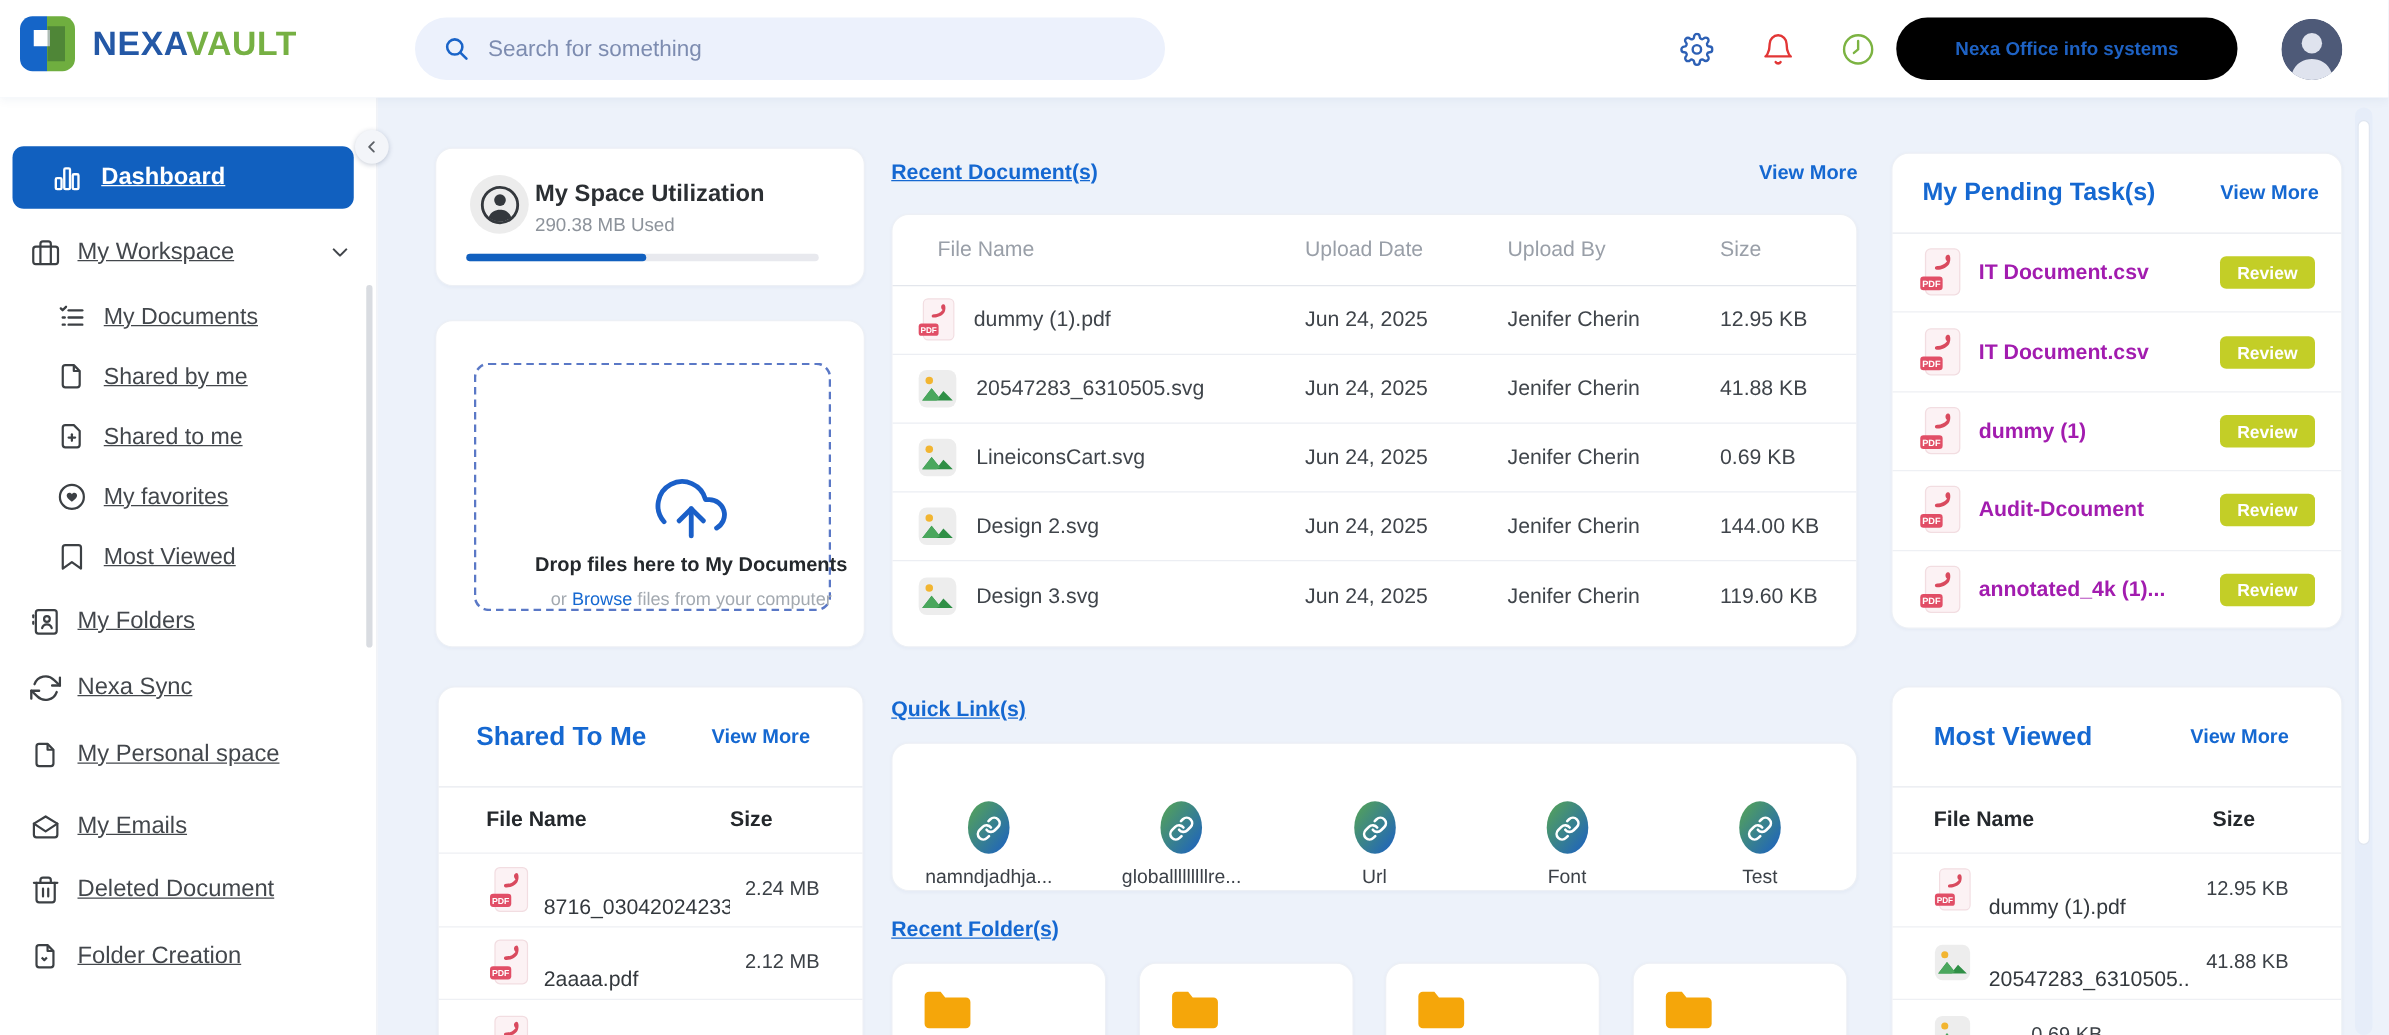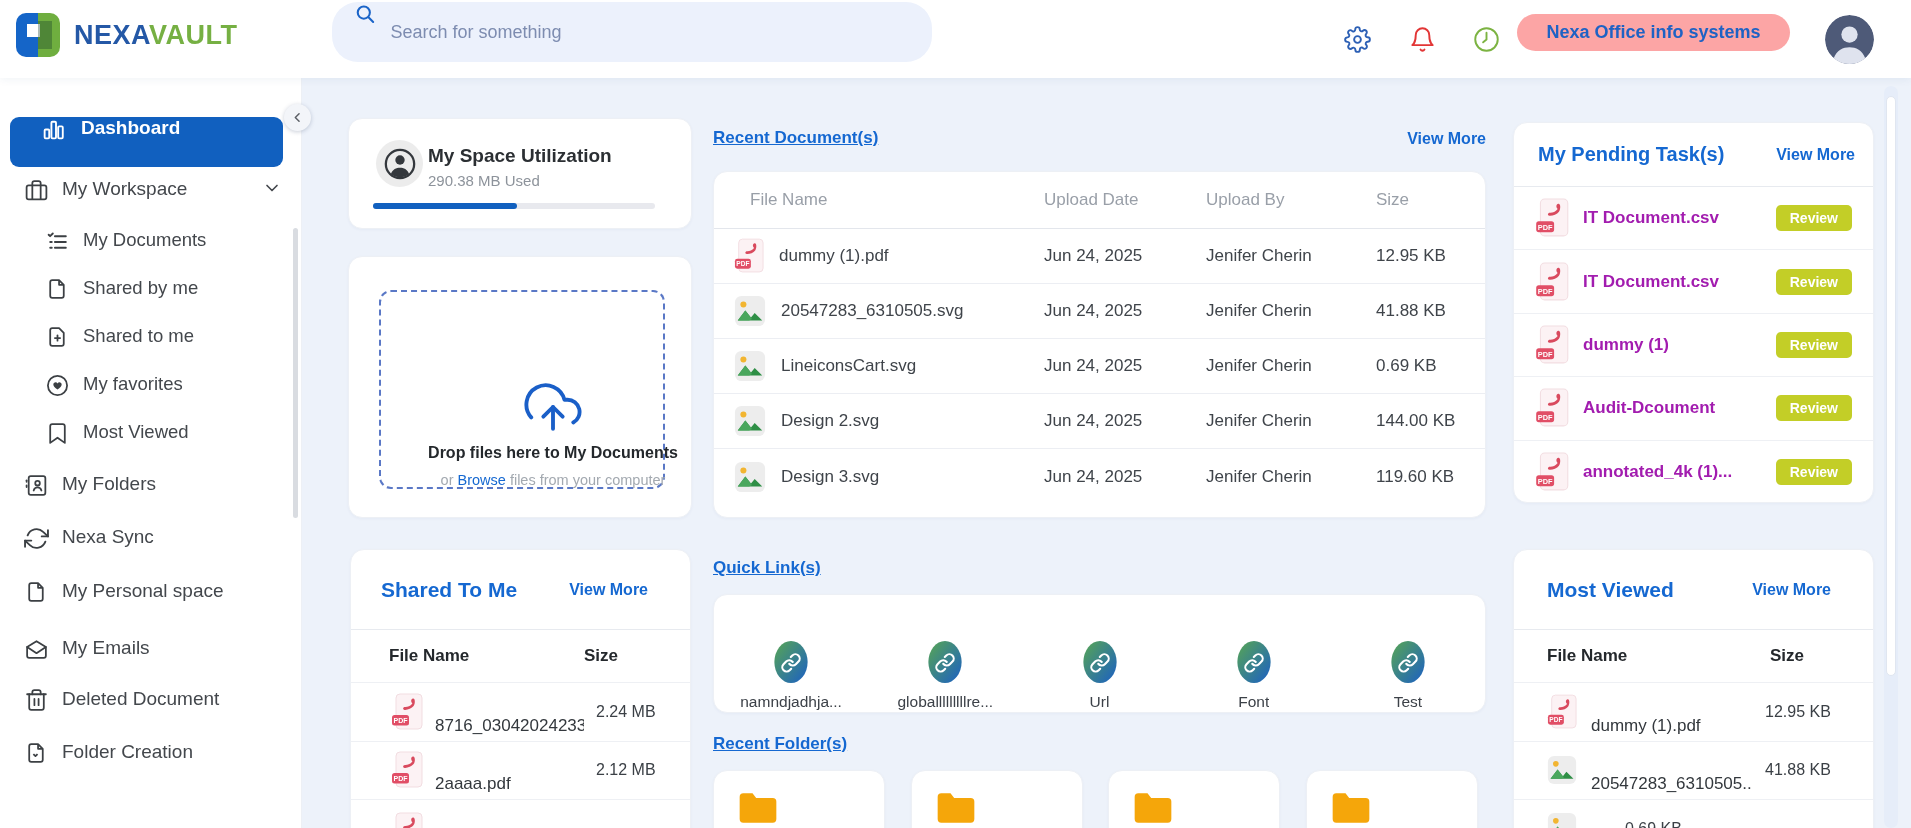--- a/index.html
+++ b/index.html
@@ -11,36 +11,36 @@
   .header { position:absolute; top:0; left:0; width:1911px; height:78px; background:#fff;
             box-shadow:0 2px 8px rgba(25,60,120,.06); z-index:20; }
   .logo { position:absolute; left:16px; top:13px; display:flex; align-items:center; gap:14px; }
   .logo-mark { width:44px; height:44px; border-radius:10px; overflow:hidden; position:relative;
                background:linear-gradient(90deg,#1565c8 0 50%, #6fae3f 50% 100%); }
   .logo-mark::before { content:""; position:absolute; left:11px; top:11px; width:13px; height:13px; background:#fff; }
   .logo-mark::after { content:""; position:absolute; right:8px; top:8px; width:14px; height:28px; background:rgba(20,60,40,.35); }
   .logo-text { font-size:27px; font-weight:bold; letter-spacing:.5px; }
   .logo-text .p1 { color:#2458a6;margin-top:22px; }
   .logo-text .p2 { color:#76b043; }
-  .searchbar { position:absolute; left:332px; top:2px; width:600px; height:60px; background:#ecf1fc;
-               border-radius:26px; display:flex; padding:0 22px; gap:14px; }
+  .searchbar { position:absolute; left:332px; top:14px; width:600px; height:50px; background:#ecf1fc;
+               border-radius:26px; display:flex; align-items:center; padding:0 22px; gap:14px; }
   .searchbar input { border:none; outline:none; background:transparent; font-size:18px; color:#3c4a6b;
                      font-family:"Liberation Sans", sans-serif; width:100%; }
   .searchbar input::placeholder { color:#7d8cb0; }
   .hicon { position:absolute; top:26px; width:27px; height:27px; cursor:pointer; }
-  .org-pill { position:absolute; left:1517px; top:14px; width:273px; height:37px; background:#fca5a5;
+  .org-pill { position:absolute; left:1517px; top:14px; width:273px; height:50px; background:#000000;
               border-radius:26px; display:flex; align-items:center; justify-content:center;
-              color:#1e62c4; font-size:18px; font-weight:bold; cursor:pointer; }
+              color:#1e62c4; font-size:15px; font-weight:bold; cursor:pointer; }
   .avatar { position:absolute; left:1825px; top:15px; width:49px; height:49px; border-radius:50%; overflow:hidden; cursor:pointer; }
 
   
   .sidebar { position:absolute; left:0; top:78px; width:302px; height:750px; background:#fff;
              border-right:1px solid #edf0f5; z-index:10; }
-  .sb-item { position:absolute; left:0; width:302px; height:48px; display:flex; 
-             color:#43474c; font-size:19px; cursor:pointer; }
+  .sb-item { position:absolute; left:0; width:302px; height:48px; display:flex; align-items:center;
+             color:#43474c; font-size:19px; cursor:pointer;text-decoration:underline; }
   .sb-item .ic { width:25px; height:25px; flex:0 0 25px; color:#3c4044; }
   .sb-item.lvl1 { padding-left:24px; gap:13px; }
   .sb-item.lvl2 { padding-left:45px; gap:13px; font-size:18.5px; }
   .sb-item.active { left:10px; width:273px; background:#1160bf; border-radius:9px; color:#fff;
                     font-weight:bold; padding-left:31px; gap:15px; height:50px; }
   .sb-item.active .ic { color:#fff; }
   .sb-chevron { position:absolute; left:262px; width:20px; height:20px; color:#43474c; }
   .sb-scroll { position:absolute; left:293px; top:150px; width:5px; height:290px; border-radius:3px; background:#d9dce1; }
   .collapse-btn { position:absolute; left:284px; top:104px; width:27px; height:27px; border-radius:50%;
                   background:#f3f5f9; box-shadow:0 1px 4px rgba(40,60,100,.25); z-index:15; cursor:pointer;

